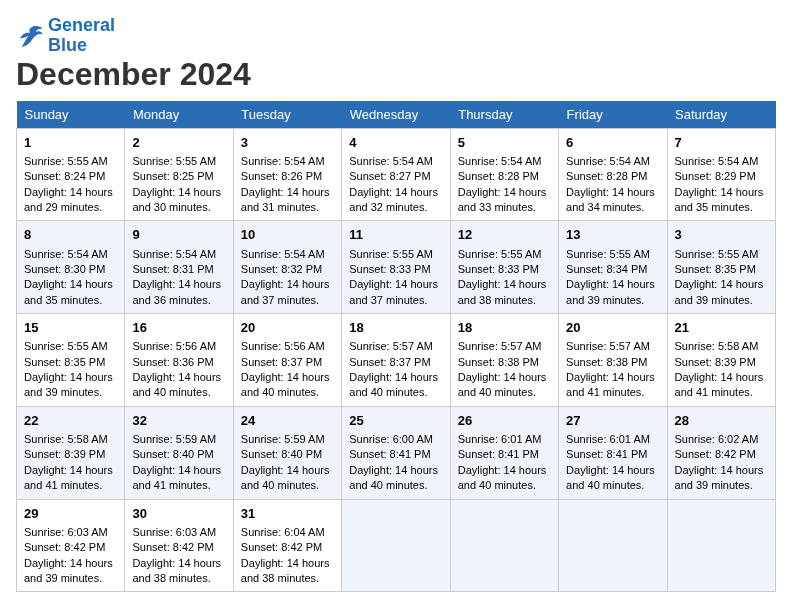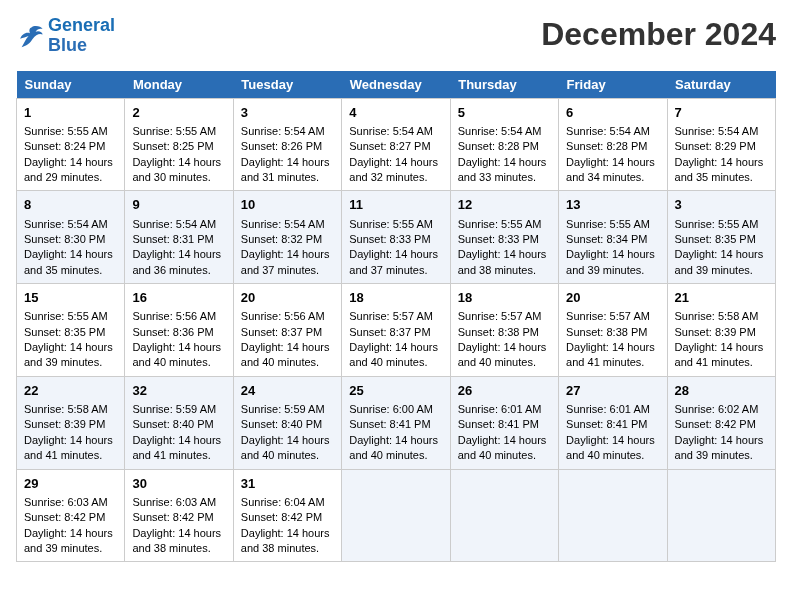--- a/index.html
+++ b/index.html
@@ -7,21 +7,22 @@
       font-family: Arial, sans-serif;
       background: #fff;
       width: 792px;
       min-height: 612px;
       padding: 16px;
     }
     .header-area {
       display: flex;
       justify-content: space-between;
       align-items: flex-start;
-      margin-bottom: 15px;
+      margin-bottom: 8px;
+      flex-direction: column;
     }
     .logo {
       display: flex;
       align-items: center;
       gap: 4px;
     }
     .logo-text {
       font-size: 18px;
       font-weight: bold;
       color: #333;
@@ -47,21 +48,21 @@
       color: #333;
     }
     table {
       width: 100%;
       border-collapse: collapse;
       font-size: 11px;
     }
     thead tr th {
       background-color: #2a6db5;
       color: #fff;
-      font-weight: bold;
+      font-weight: normal;
       padding: 6px 8px;
       text-align: left;
       font-size: 13px;
     }
     tbody tr td {
       vertical-align: top;
       padding: 5px 7px;
       border: 1px solid #ccc;
       width: 14.28%;
       min-height: 70px;

